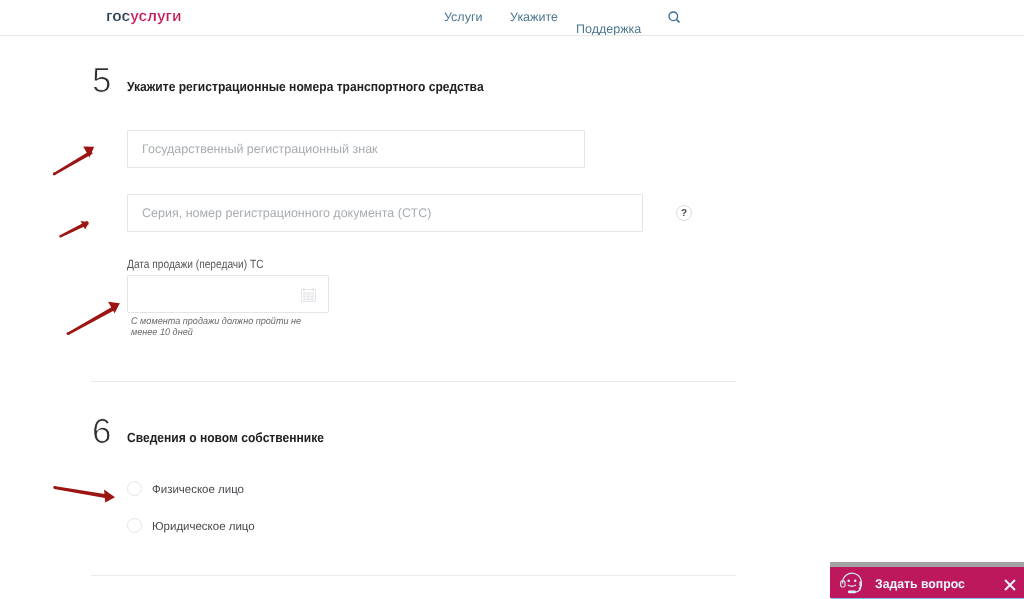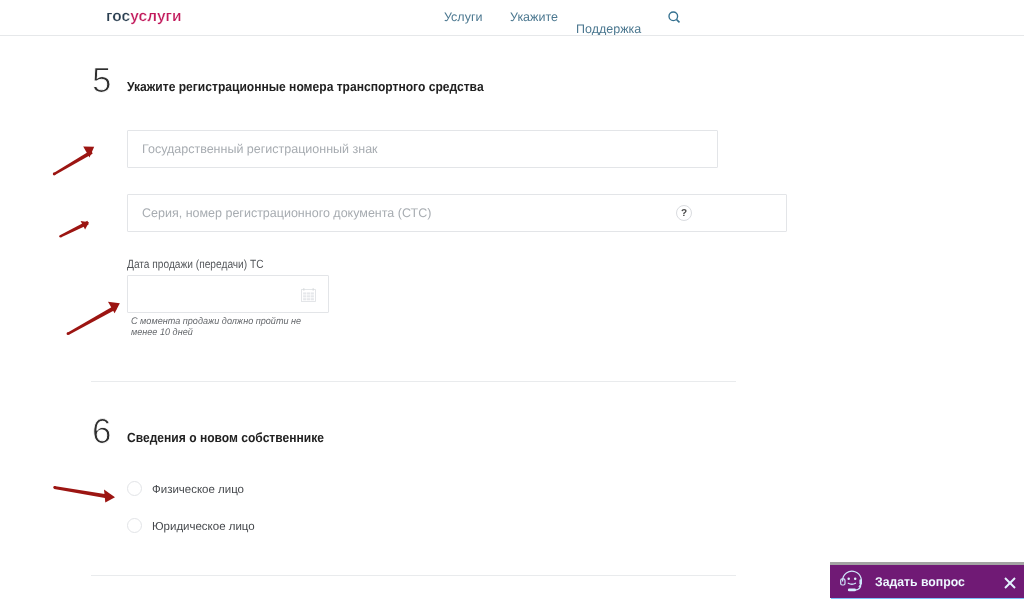--- a/index.html
+++ b/index.html
@@ -32,21 +32,21 @@
   .divider{position:absolute;height:1px;background:#e9ebed;}
 
   .radio-row{position:absolute;}
   .radio-circ{position:absolute;width:15px;height:15px;border:1px solid #e2e4e7;border-radius:50%;box-sizing:border-box;background:#fff;}
   .radio-lbl{position:absolute;font-size:11.6px;color:#45484c;white-space:nowrap;transform-origin:left top;transform:scaleX(0.99);}
 
   
   .arrow{position:absolute;}
 
   
-  .chat{position:absolute;left:830px;top:562px;width:194px;height:36px;background:#701a75;border-top:3px solid #a3a3a3;box-sizing:border-box;}
+  .chat{position:absolute;left:830px;top:562px;width:194px;height:36px;background:#be185d;border-top:5px solid #a3a3a3;box-sizing:border-box;}
   .chat-label{position:absolute;left:45px;top:10px;font-size:12.7px;font-weight:700;color:#edf7ff;white-space:nowrap;transform-origin:left top;transform:scaleX(0.965);}
   .chat-close{position:absolute;left:174px;top:12px;width:12px;height:12px;}
   .chat-icon{position:absolute;left:9px;top:2px;width:26px;height:26px;}
   .chat-underline{position:absolute;left:831px;top:598px;width:193px;height:1px;background:#7cc0fa;}
 </style>
 </head>
 <body>
 
 <div class="header">
   <a class="logo">
@@ -60,25 +60,25 @@
         <circle cx="5.3" cy="5.3" r="4.3" fill="none" stroke="#34708f" stroke-width="1.35"></circle>
         <line x1="8.6" y1="8.6" x2="11.5" y2="11.4" stroke="#34708f" stroke-width="1.5" stroke-linecap="butt"></line>
       </svg>
   </div>
 </div>
 <div class="header-rule"></div>
 
 <div class="step-num" style="left:92px;top:61px;">5</div>
 <div class="step-title" style="left:127px;top:79px;">Укажите регистрационные номера транспортного средства</div>
 
-<div class="field" style="left:127px;top:130px;width:591px;height:38px;">
+<div class="field" style="left:127px;top:130px;width:458px;height:38px;">
   <div class="ph">Государственный регистрационный знак</div>
 </div>
 
-<div class="field" style="left:127px;top:194px;width:660px;height:38px;">
+<div class="field" style="left:127px;top:194px;width:516px;height:38px;">
   <div class="ph">Серия, номер регистрационного документа (СТС)</div>
   <div class="help-ic" style="left:548px;top:10px;">?</div>
 </div>
 
 <div class="fld-label" style="left:127px;top:257px;">Дата продажи (передачи) ТС</div>
 <div class="field" style="left:127px;top:275px;width:202px;height:38px;">
   <div class="ph"></div>
   <svg class="cal-ic" style="position:absolute;left:173px;top:12px;" width="15" height="14" viewBox="0 0 15 14">
     <rect x="0.5" y="1.6" width="14" height="11.9" fill="none" stroke="#dee1e4" stroke-width="0.85"></rect>
     <rect x="2.3" y="0.2" width="1.1" height="2.4" fill="#d6d9dc"></rect>

